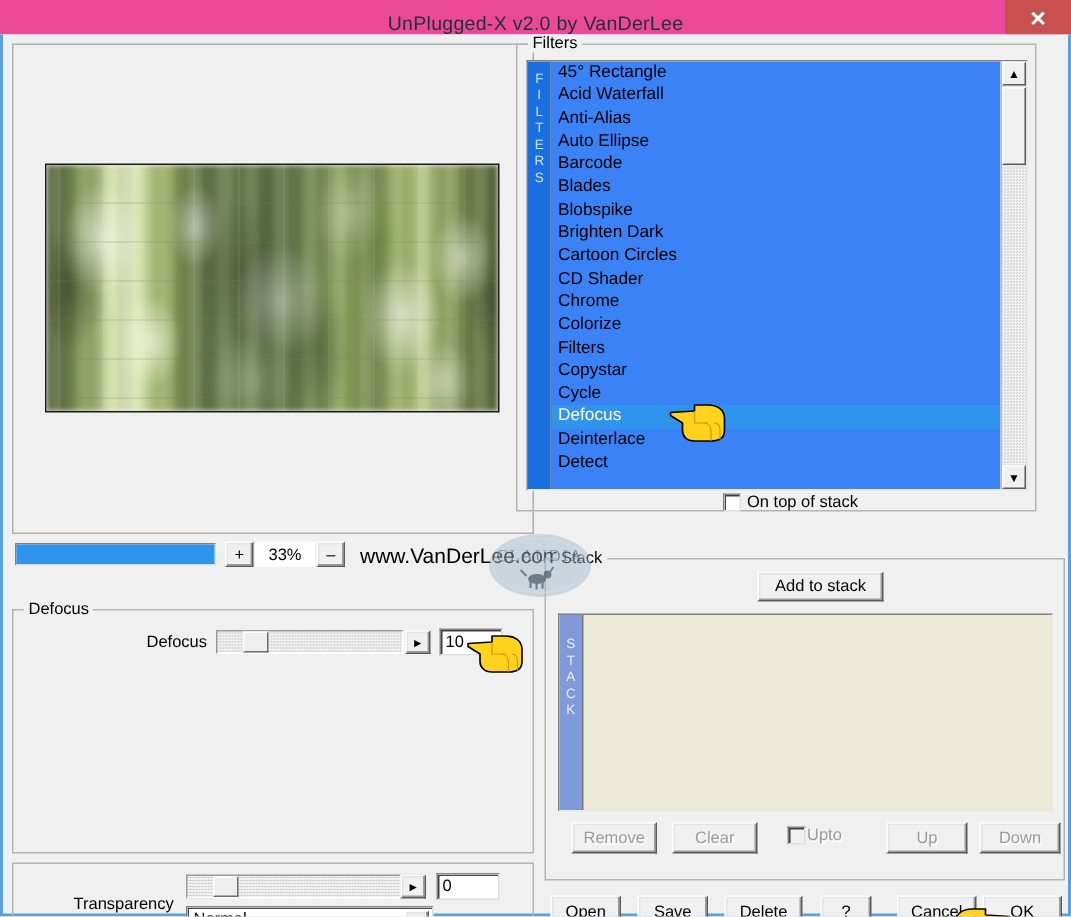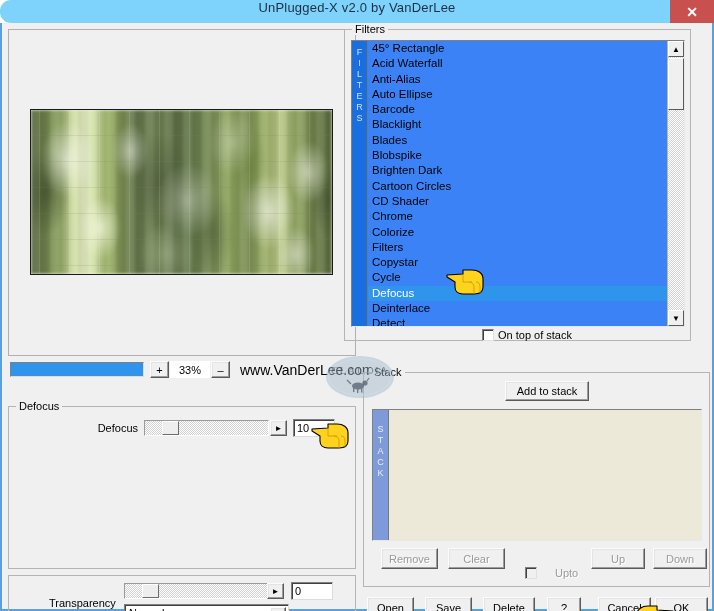--- a/index.html
+++ b/index.html
@@ -11,22 +11,22 @@
     font-family: "Liberation Sans", sans-serif;
     font-size: 11px;
     color: #000;
     overflow: hidden;
     position: relative;
   }
 
   
   #titlebar {
     position: absolute; left: 0; top: 0; width: 714px; height: 23px;
-    background: #7dd3fc;
-    display: flex; align-items: flex-start; justify-content: center; border-radius: 11px;
+    background: #ec4899;
+    display: flex; align-items: flex-end; justify-content: center;
   }
   #title-text {
     font-size: 13px; color: #1d2f40; letter-spacing: .2px;
     font-family: "Liberation Sans", sans-serif;
   }
   #close-btn {
     position: absolute; right: 0; top: 0; width: 44px; height: 23px;
     background: #c8504f; color: #fff;
     display: flex; align-items: center; justify-content: center;
     font-size: 14px; font-weight: bold; cursor: pointer;
@@ -291,21 +291,21 @@
   }
   #stack-sidelabel {
     width: 15px; background: #7f9ada; color: #e9eefb;
     font-size: 9px; line-height: 11px; text-align: center;
     padding-top: 14px; flex: 0 0 auto;
   }
   #stack-list { flex: 1 1 auto; background: #ece9d8; border-left: 1px solid #777; }
   .stack-btn { position: absolute; top: 175px; height: 21px; }
   #stack-remove { left: 17px; width: 57px; }
   #stack-clear { left: 84px; width: 57px; }
-  #stack-upto { position: absolute; left: 161px; top: 178px; display: flex; align-items: center; gap: 18px; font-size: 11px; color: #9a9a9a; text-shadow: 1px 1px 0 #fff; margin-top: 16px; }
+  #stack-upto { position: absolute; left: 161px; top: 178px; display: flex; align-items: center; gap: 1px; font-size: 11px; color: #9a9a9a; text-shadow: 1px 1px 0 #fff; }
   #stack-up { left: 227px; width: 54px; }
   #stack-down { left: 289px; width: 54px; }
 
   
   .bottom-btn { position: absolute; top: 574px; height: 22px; }
   #btn-open { left: 365px; width: 47px; }
   #btn-save { left: 423px; width: 47px; }
   #btn-delete { left: 481px; width: 52px; }
   #btn-help { left: 545px; width: 34px; }
   #btn-cancel { left: 596px; width: 53px; }
@@ -386,21 +386,20 @@
           <div>E</div>
           <div>R</div>
           <div>S</div>
         </div>
       <div id="filters-list">
           <div class="filter-item">45° Rectangle</div>
           <div class="filter-item">Acid Waterfall</div>
           <div class="filter-item">Anti-Alias</div>
           <div class="filter-item">Auto Ellipse</div>
           <div class="filter-item">Barcode</div>
-          <div class="filter-item">Blacklight</div>
           <div class="filter-item">Blades</div>
           <div class="filter-item">Blobspike</div>
           <div class="filter-item">Brighten Dark</div>
           <div class="filter-item">Cartoon Circles</div>
           <div class="filter-item">CD Shader</div>
           <div class="filter-item">Chrome</div>
           <div class="filter-item">Colorize</div>
           <div class="filter-item">Filters</div>
           <div class="filter-item">Copystar</div>
           <div class="filter-item">Cycle</div>

